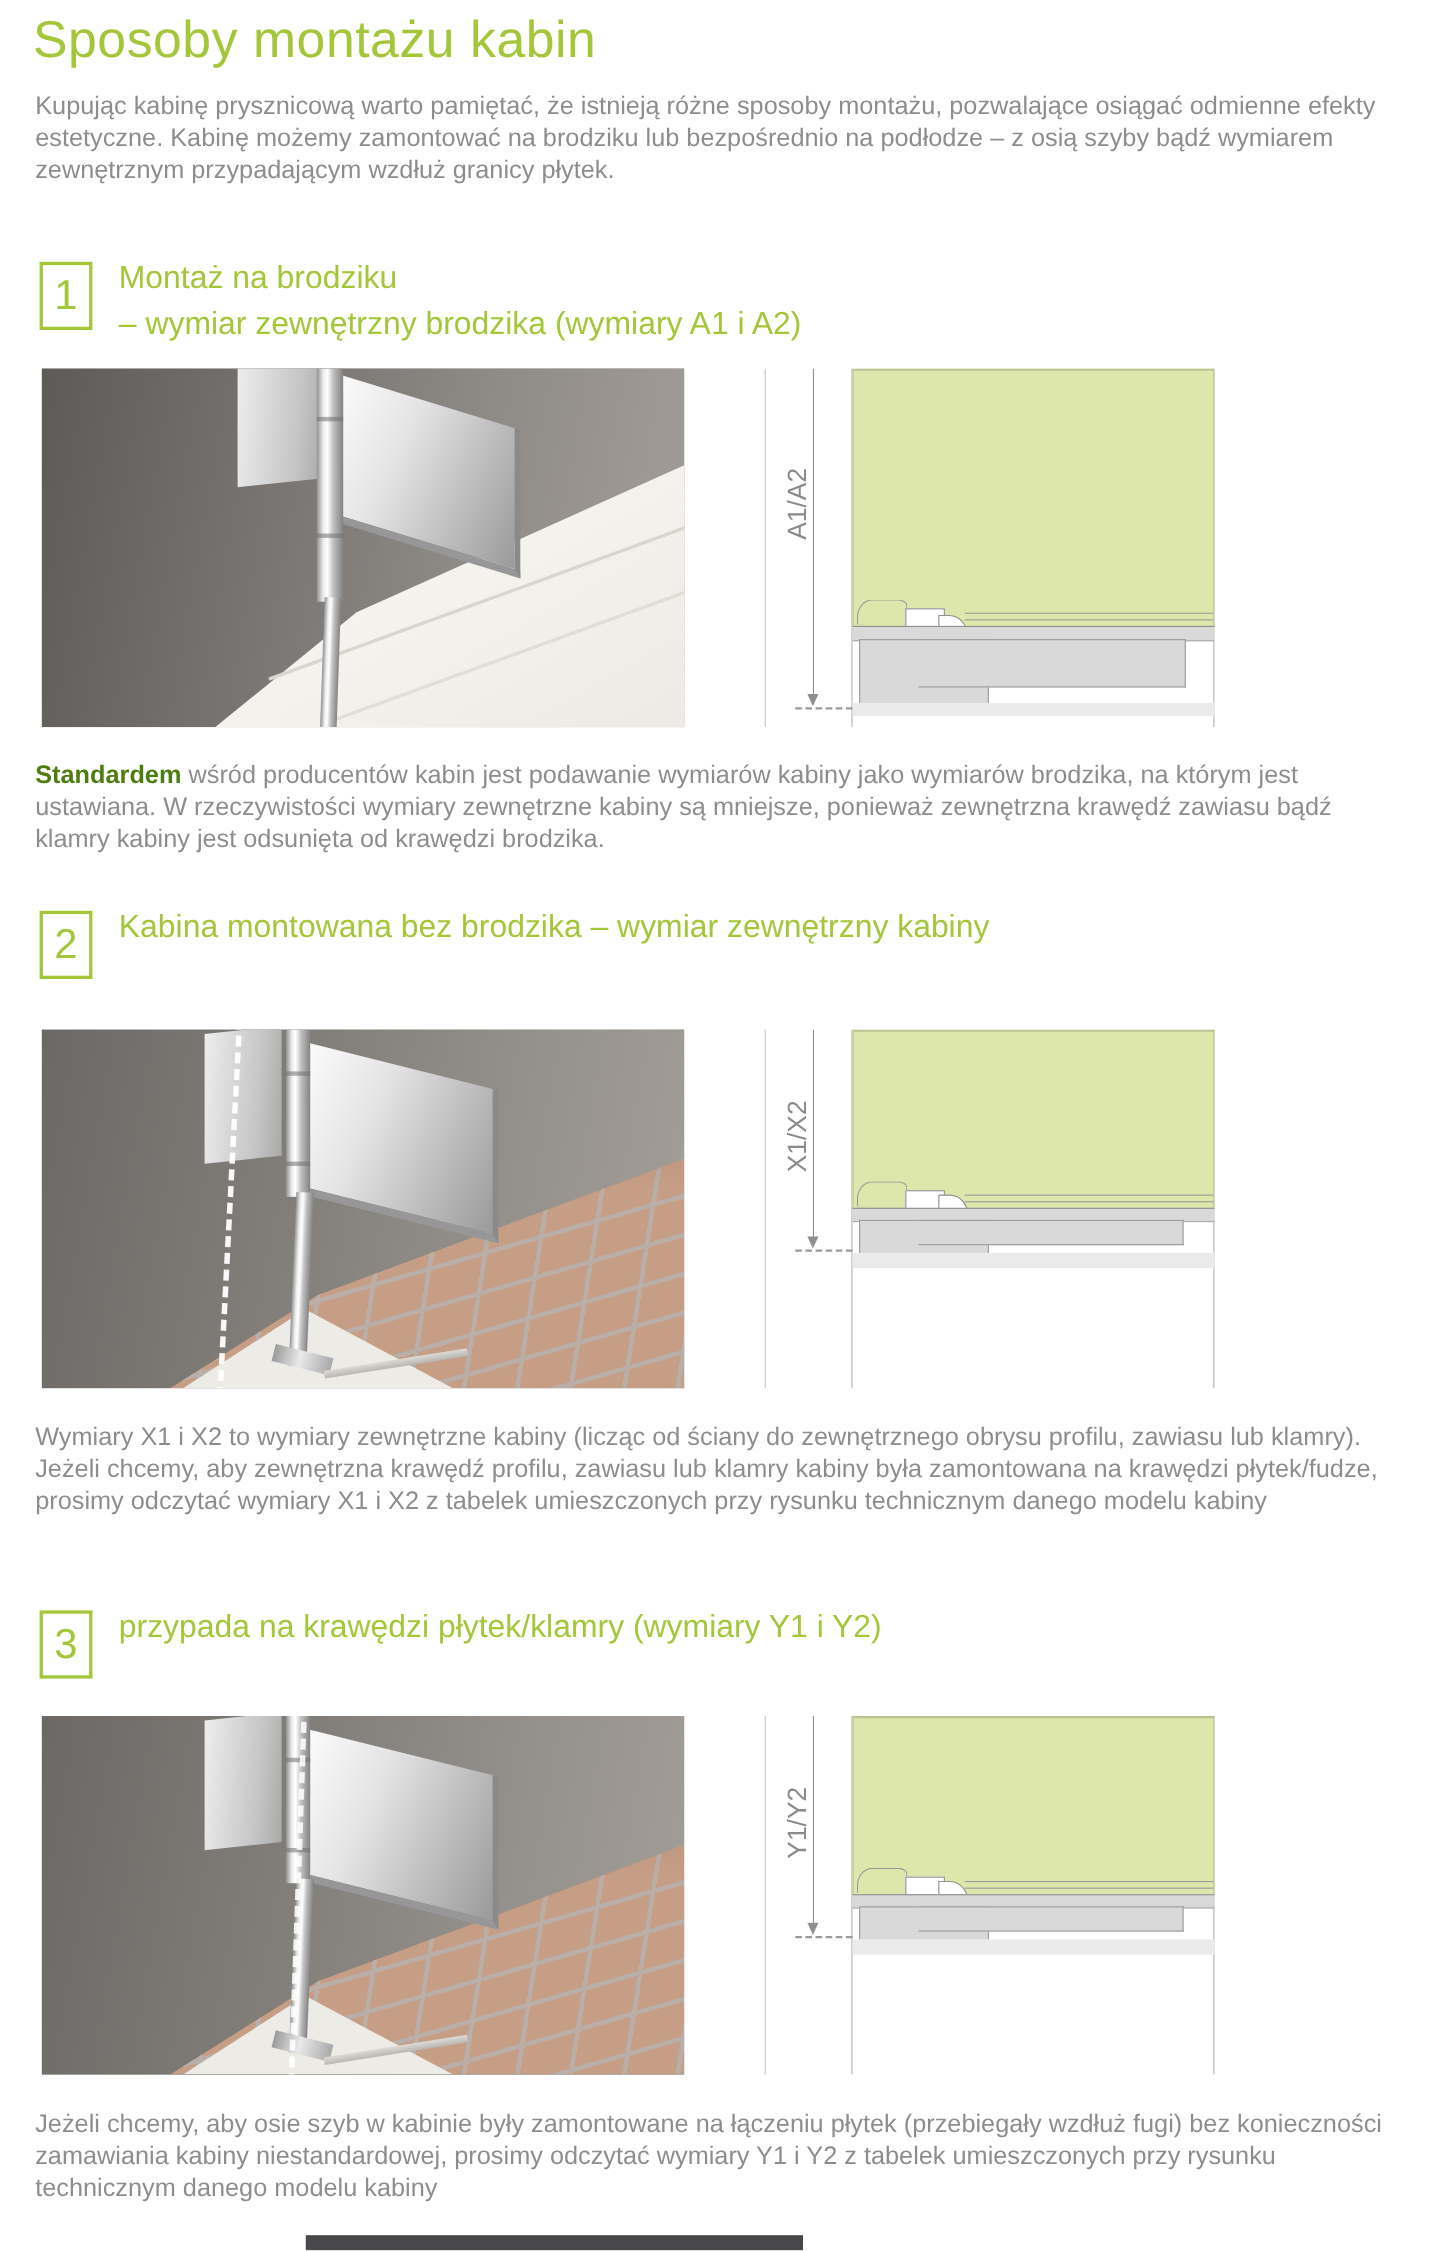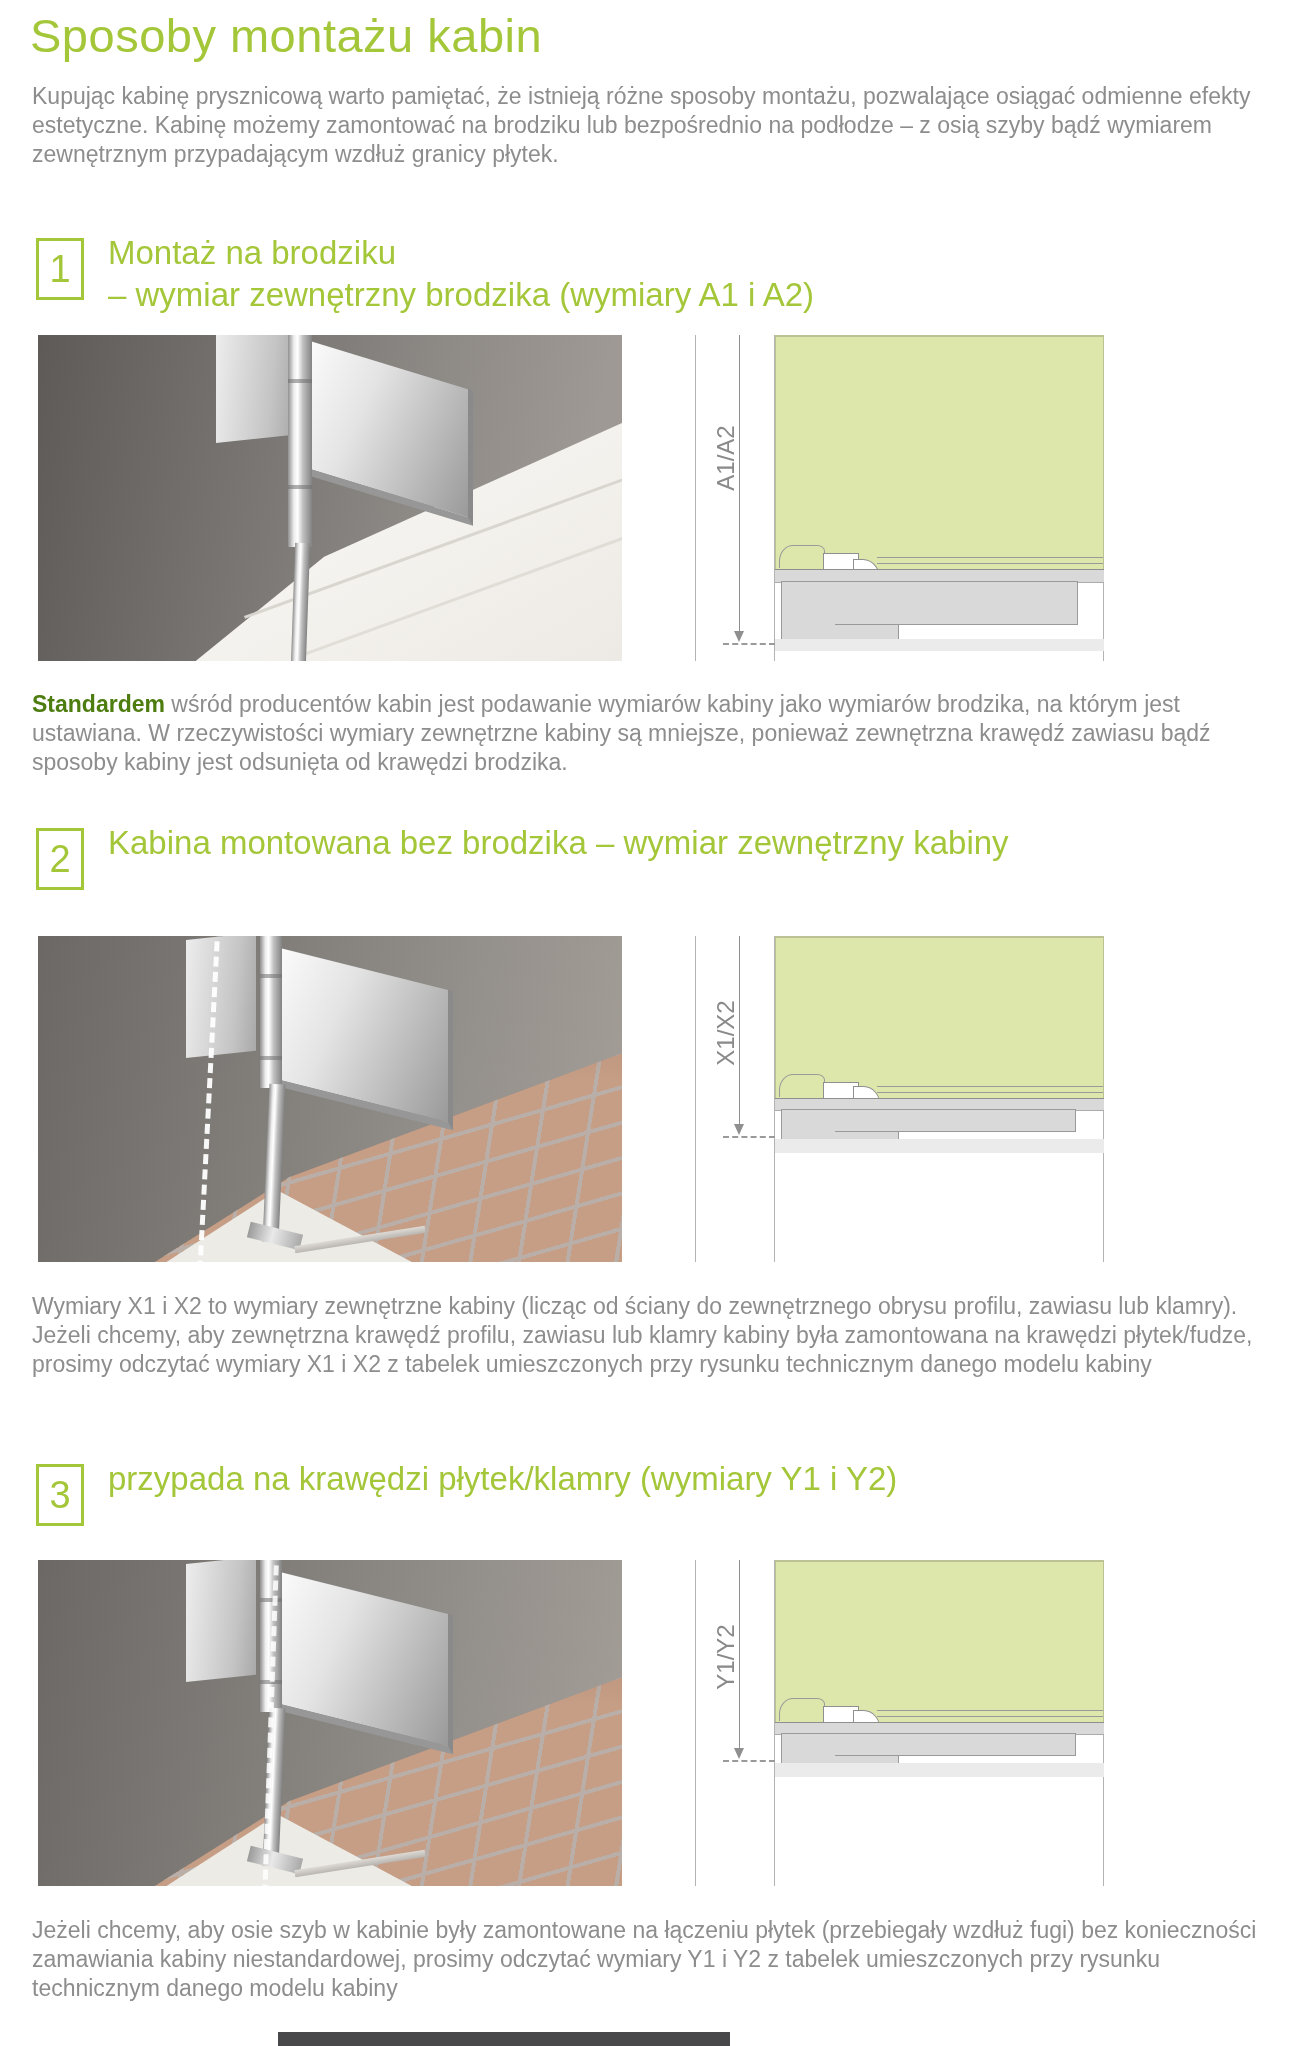--- a/index.html
+++ b/index.html
@@ -29,21 +29,21 @@
   .sec-header{position:absolute;left:36px;}
   .num-box{
     position:absolute;left:0;top:6px;
     width:42px;height:56px;
     border:3px solid #a4c639;
     display:flex;align-items:center;justify-content:center;
     font-size:38px;font-weight:400;color:#a4c639;
   }
   .sec-heading{
     position:absolute;left:72px;top:0;width:1100px;
-    font-size:33px;line-height:42px;font-weight:400;
+    font-size:29px;line-height:42px;font-weight:400;
     color:#a4c639;white-space:nowrap;
   }
   .hdr1{top:232px;}
   .hdr2{top:822px;}
   .hdr3{top:1458px;}
 
   
   .photo{
     position:absolute;left:38px;width:584px;height:326px;
     overflow:hidden;background:#8a8784;
@@ -175,21 +175,21 @@
     <div class="dg-block1" style="top:246px;height:58px;"></div>
     <div class="dg-block2" style="top:246px;width:242px;height:42px;"></div>
     <div class="dg-light" style="top:304px;height:12px;"></div>
     <div class="dg-dim" style="height:300px;"></div>
     <div class="dg-arrow" style="top:296px;"></div>
     <div class="dg-dash" style="top:308px;"></div>
     <div class="dg-label" style="top:108px;">A1/A2</div>
   </div>
 
   <div class="body-par par1">
-    <span class="par-lead">Standardem</span><span> wśród producentów kabin jest podawanie wymiarów kabiny jako wymiarów brodzika, na którym jest ustawiana. W rzeczywistości wymiary zewnętrzne kabiny są mniejsze, ponieważ zewnętrzna krawędź zawiasu bądź sposoby kabiny jest odsunięta od krawędzi brodzika.</span>
+    <span class="par-lead">Standardem</span><span> wśród producentów kabin jest podawanie wymiarów kabiny jako wymiarów brodzika, na którym jest ustawiana. W rzeczywistości wymiary zewnętrzne kabiny są mniejsze, ponieważ zewnętrzna krawędź zawiasu bądź klamry kabiny jest odsunięta od krawędzi brodzika.</span>
   </div>
 
   <div class="sec-header hdr2">
     <div class="num-box">2</div>
     <div class="sec-heading">
       <div>Kabina montowana bez brodzika – wymiar zewnętrzny kabiny</div>
     </div>
   </div>
 
   <div class="photo fig2">

